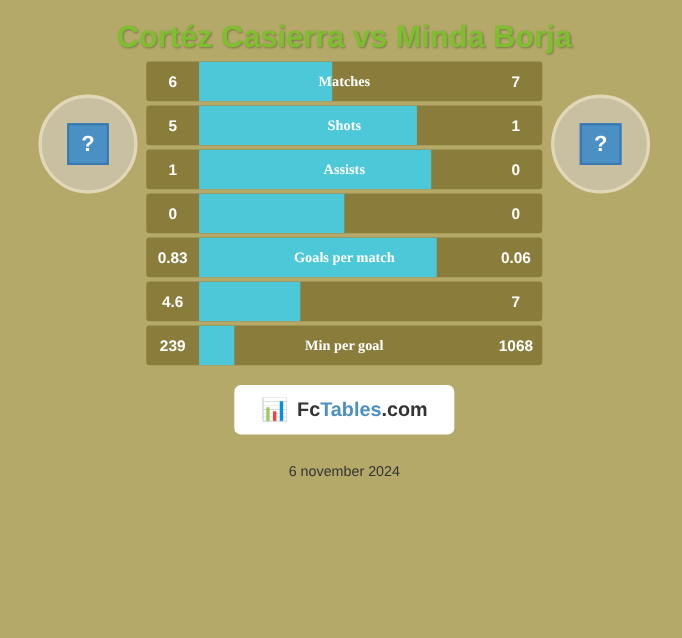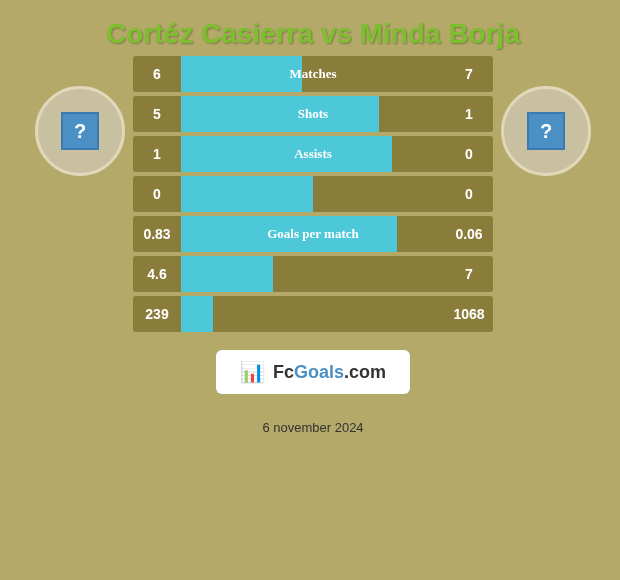--- a/index.html
+++ b/index.html
@@ -226,29 +226,30 @@
       <div class="stat-left">4.6</div>
       <div class="stat-bar-container">
         <div class="stat-bar-fill" style="width: 35%"></div>
       </div>
       <div class="stat-right">7</div>
     </div>
         <div class="stat-row">
       <div class="stat-left">239</div>
       <div class="stat-bar-container">
         <div class="stat-bar-fill" style="width: 12%"></div>
+        <span class="stat-label">Min per goal</span>
       </div>
       <div class="stat-right">1068</div>
     </div>
       </div>
 
     <div class="player-avatar">
       <div class="question">?</div>
     </div>
   </div>
 
   <div class="branding">
     <span class="branding-icon">📊</span>
-    <span class="branding-text">Fc<span>Goals</span>.com</span>
+    <span class="branding-text">Fc<span>Tables</span>.com</span>
   </div>
 
   <div class="date-text">6 november 2024</div>
 </div>
 
 </body></html>

